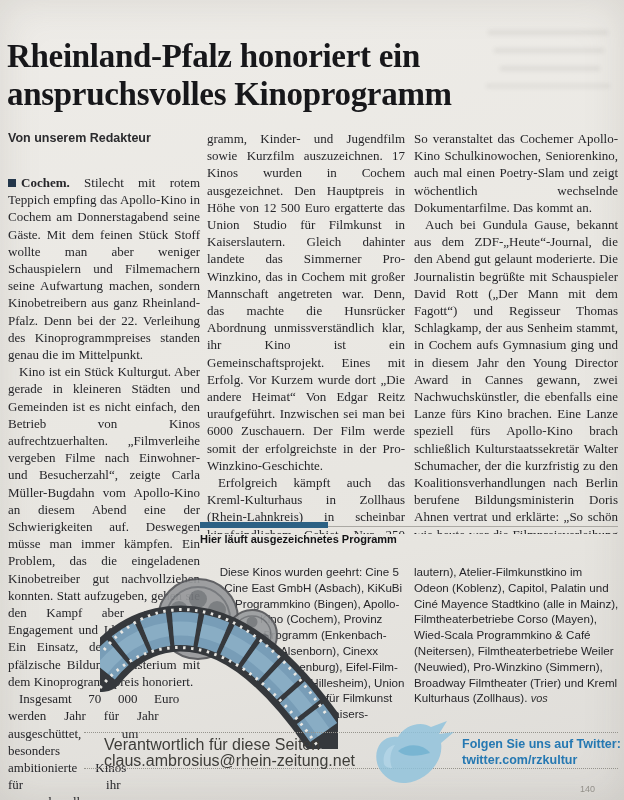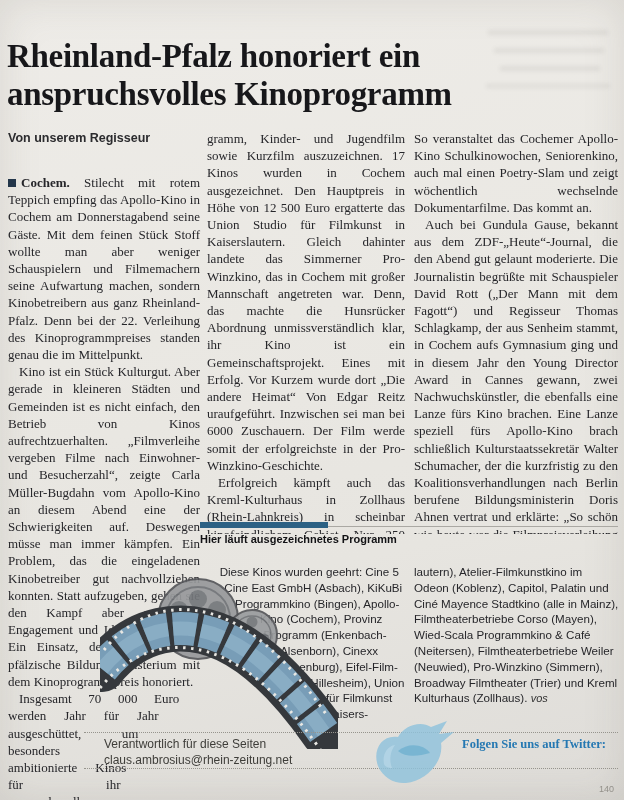--- a/index.html
+++ b/index.html
@@ -33,43 +33,43 @@
     font-weight:700;font-size:11px;color:#121215;}
   .ibox-col{position:absolute;top:564px;font-family:"Liberation Sans",sans-serif;
     font-size:11.6px;line-height:15.8px;color:#26262a;}
   .ib1{left:200px;width:207px;height:178px;text-align:center;}
   .ib2{left:414px;width:206px;text-align:left;}
   .ibox-reel-spacer{float:left;width:90px;height:172px;
     shape-outside:polygon(0% 0%,4% 0%,100% 100%,0% 100%);}
   .sig{font-style:italic;font-size:11px;color:#333;}
   .rule-dot{position:absolute;height:0;border-top:1px dotted #96948d;}
   .resp{left:104px;top:737px;width:260px;font-family:"Liberation Sans",sans-serif;
-    font-size:12px;line-height:15.5px;color:#3e3d39;}
-  .tw-text{left:462px;top:737px;width:160px;font-family:Liberation Serif, serif;
+    font-size:16px;line-height:15.5px;color:#3e3d39;}
+  .tw-text{left:462px;top:737px;width:160px;font-family:Liberation Sans, sans-serif;
     font-weight:700;font-size:12.5px;line-height:15.5px;color:#2578b2;}
-  .pagemark{left:599px;top:784px;font-family:"Liberation Sans",sans-serif;
+  .pagemark{left:580px;top:784px;font-family:"Liberation Sans",sans-serif;
     font-size:9px;color:#93908a;}
   .ghost{position:absolute;background:#55534f;opacity:.09;filter:blur(2px);}
   svg{display:block;}
 </style>
 </head>
 <body>
 
 <div class="page">
 
   <div class="ghost" style="left:488px;top:30px;width:120px;height:5px;"></div>
   <div class="ghost" style="left:494px;top:48px;width:110px;height:5px;"></div>
   <div class="ghost" style="left:500px;top:66px;width:100px;height:5px;"></div>
   <div class="ghost" style="left:486px;top:84px;width:124px;height:4px;"></div>
 
   <h1 class="abs headline">Rheinland-Pfalz honoriert ein anspruchsvolles Kinoprogramm</h1>
 
 
   <div class="abs byline">
-    <div>Von unserem Regisseur</div>
+    <div>Von unserem Redakteur</div>
   </div>
 
   <div class="col c1">
     <p><span class="lead-bullet"></span><span class="lead-loc">Cochem.</span> <span>Stilecht mit rotem Teppich empfing das Apollo-Kino in Cochem am Donnerstagabend seine Gäste. Mit dem feinen Stück Stoff wollte man aber weniger Schauspielern und Filmemachern seine Aufwartung machen, sondern Kinobetreibern aus ganz Rheinland-Pfalz. Denn bei der 22. Verleihung des Kinoprogrammpreises standen genau die im Mittelpunkt.</span></p>
     <p class="ind">Kino ist ein Stück Kulturgut. Aber gerade in kleineren Städten und Gemeinden ist es nicht einfach, den Betrieb von Kinos aufrechtzuerhalten. „Filmverleihe vergeben Filme nach Einwohner- und Besucherzahl“, zeigte Carla Müller-Bugdahn vom Apollo-Kino an diesem Abend eine der Schwierigkeiten auf. Deswegen müsse man immer kämpfen. Ein Problem, das die eingeladenen Kinobetreiber gut nachvollziehen konnten. Statt aufzugeben, gehen sie den Kampf aber mit viel Engagement und Ideenreichtum an. Ein Einsatz, den das rheinland-pfälzische Bildungsministerium mit dem Kinoprogrammpreis honoriert.</p>
     <p class="ind"><span class="reel-wrap"></span><span>Insgesamt 70 000 Euro werden Jahr für Jahr ausgeschüttet, um besonders ambitionierte Kinos für ihr anspruchsvolles Programm in den Sparten allgemeines Pro-</span></p>
   </div>
 
   <div class="col c2">
     <p>gramm, Kinder- und Jugendfilm sowie Kurzfilm auszuzeichnen. 17 Kinos wurden in Cochem ausgezeichnet. Den Hauptpreis in Höhe von 12 500 Euro ergatterte das Union Studio für Filmkunst in Kaiserslautern. Gleich dahinter landete das Simmerner Pro-Winzkino, das in Cochem mit großer Mannschaft angetreten war. Denn, das machte die Hunsrücker Abordnung unmissverständlich klar, ihr Kino ist ein Gemeinschaftsprojekt. Eines mit Erfolg. Vor Kurzem wurde dort „Die andere Heimat“ Von Edgar Reitz uraufgeführt. Inzwischen sei man bei 6000 Zuschauern. Der Film werde somit der erfolgreichste in der Pro-Winzkino-Geschichte.</p>
@@ -138,17 +138,18 @@
   <div class="abs" style="left:370px;top:720px;width:86px;height:70px;">
     <svg width="86" height="70" viewBox="0 0 86 70">
       <path d="M8,46 C2,30 12,14 28,17 C34,6 50,0 61,7 L77,1 L69,14 L84,12 L71,23 C74,42 56,61 36,63 C25,64 13,58 8,46 Z" fill="#8fc2dc" opacity="0.82"></path>
       <path d="M28,31 C38,22 54,24 60,33 C49,36 36,38 28,31 Z" fill="#6fb0cf" opacity="0.8"></path>
       <path d="M14,44 C12,35 17,26 25,25 C20,32 19,40 22,48 C19,48 15,47 14,44 Z" fill="#b9d9e8" opacity="0.7"></path>
     </svg>
   </div>
 
   <div class="abs tw-text">
     <div>Folgen Sie uns auf Twitter:</div>
+    <div>twitter.com/rzkultur</div>
   </div>
 
   <div class="abs pagemark">140</div>
 
 </div>
 
 </body></html>

